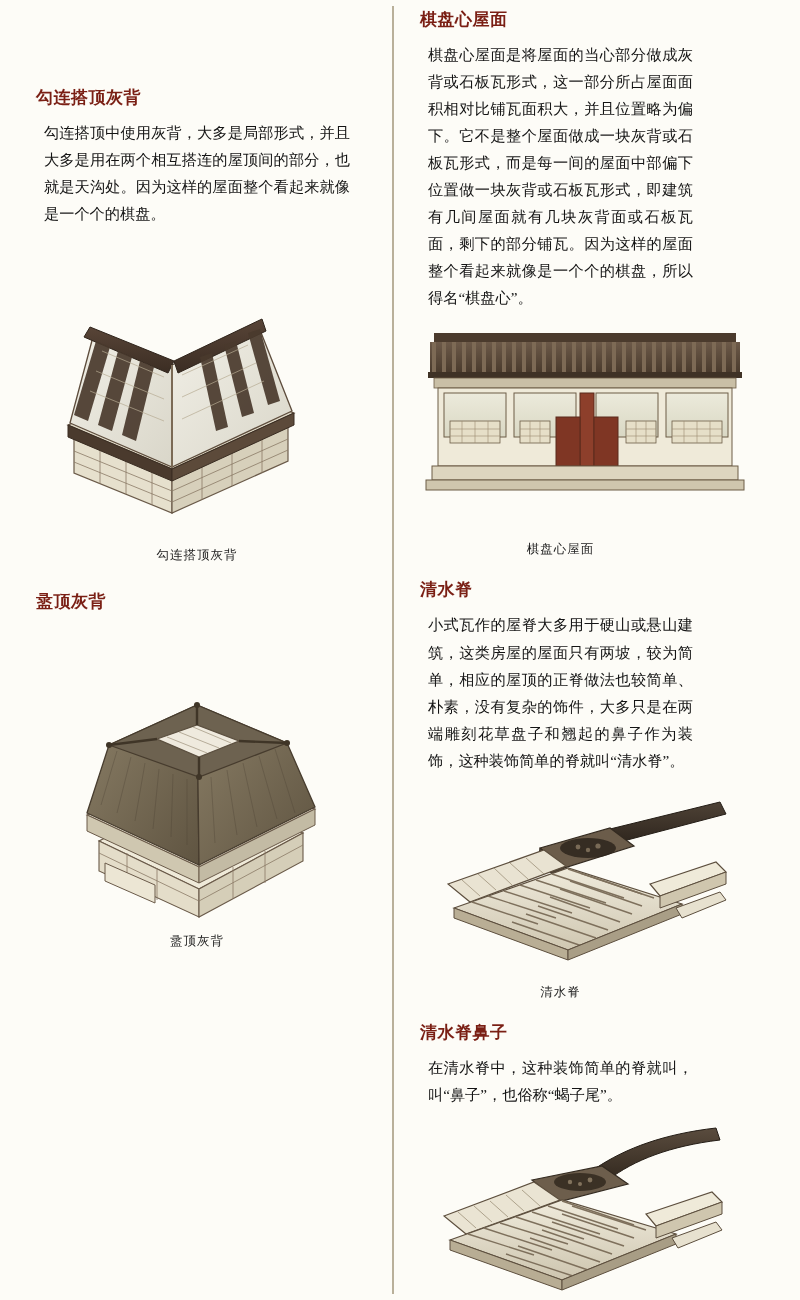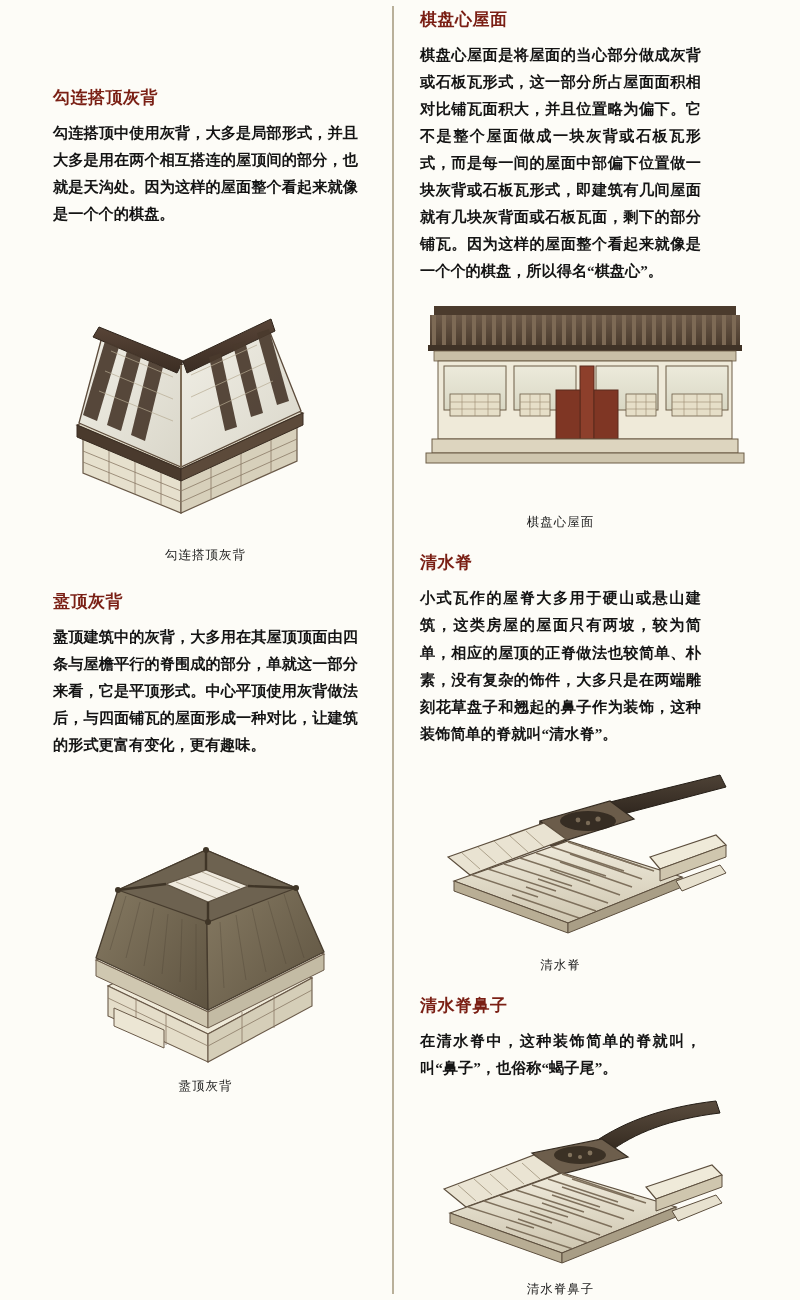--- a/index.html
+++ b/index.html
@@ -21,21 +21,21 @@
     background: #fdfcf7;
     display: flex;
     flex-direction: row;
   }
   .col {
     position: relative;
     box-sizing: border-box;
   }
   .col-left {
     width: 392px;
-    padding: 0 34px 0 53px;
+    padding: 0 34px 0 36px;
   }
   .divider {
     width: 2px;
     background: #b9b09a;
     margin-top: 6px;
     margin-bottom: 6px;
     flex: none;
   }
   .col-right {
     width: 341px;
@@ -46,26 +46,25 @@
     font-family: "DejaVu Sans", "Liberation Sans", sans-serif;
     font-size: 17px;
     font-weight: bold;
     color: #7a1f14;
     margin: 0 0 10px 0;
     letter-spacing: 0.5px;
   }
   p.body-text {
     font-size: 15.2px;
     line-height: 1.78;
-    margin: 0;
+    margin: 8px;
     text-align: justify;
     text-justify: inter-ideograph;
     text-indent: 0;
     color: #141414;
-    font-weight: bold;
   }
   .caption {
     font-size: 12.5px;
     text-align: center;
     color: #1c1c1c;
     margin-top: 6px;
     letter-spacing: 1px;
   }
 
   .figure {
@@ -158,21 +157,20 @@
           <line x1="130" y1="156" x2="204" y2="122"></line>
           <line x1="130" y1="178" x2="212" y2="140"></line>
         </g>
       </svg>
       <div class="caption">勾连搭顶灰背</div>
     </div>
 
     <div class="sp-20"></div>
 
     <h2 class="sec-title">盝顶灰背</h2>
-    <p class="body-text">盝顶建筑中的灰背，大多用在其屋顶顶面由四条与屋檐平行的脊围成的部分，单就这一部分来看，它是平顶形式。中心平顶使用灰背做法后，与四面铺瓦的屋面形成一种对比，让建筑的形式更富有变化，更有趣味。</p>
 
     <div class="figure">
       <svg class="fig-canvas" width="300" height="300" viewBox="0 0 300 300">
         <defs>
           <linearGradient id="lu-roof" x1="0" y1="0" x2="1" y2="1">
             <stop offset="0%" stop-color="#8a7e66"></stop>
             <stop offset="100%" stop-color="#5f5441"></stop>
           </linearGradient>
           <linearGradient id="lu-wall" x1="0" y1="0" x2="0" y2="1">
             <stop offset="0%" stop-color="#f2eddd"></stop>

